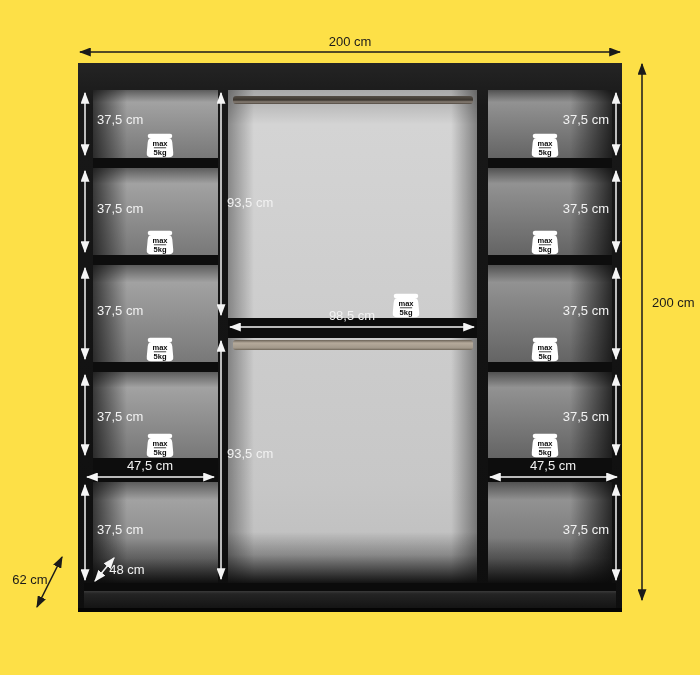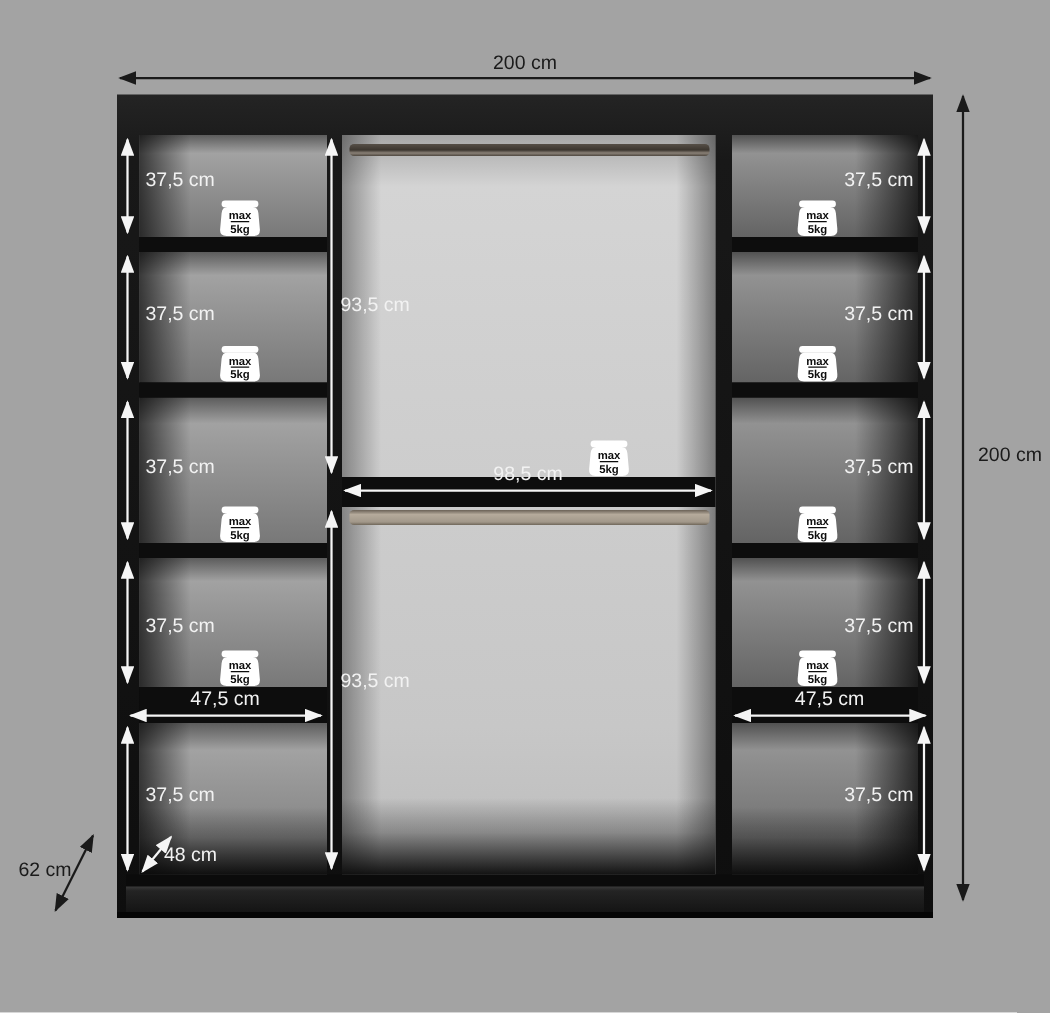--- a/index.html
+++ b/index.html
@@ -1,16 +1,16 @@
 <!DOCTYPE html>
 <html><head>
 <meta charset="utf-8">
 <style>
   html,body{margin:0;padding:0;background:#ffffff;}
-  #stage{position:relative;width:700px;height:675px;background:#a3a3a3;overflow:hidden;}
+  #stage{position:relative;width:700px;height:675px;background:#fde047;overflow:hidden;}
   svg text{font-family:"Liberation Sans","DejaVu Sans",sans-serif;}
   .dimDark{fill:#1a1a1a;font-size:13px;}
   .dimLight{fill:#f2f2f2;font-size:13px;}
   .mid{text-anchor:middle;}
   .end{text-anchor:end;}
   .wl{font-size:8px;font-weight:bold;fill:#0d0d0d;text-anchor:middle;}
 </style>
 </head>
 <body>
 

